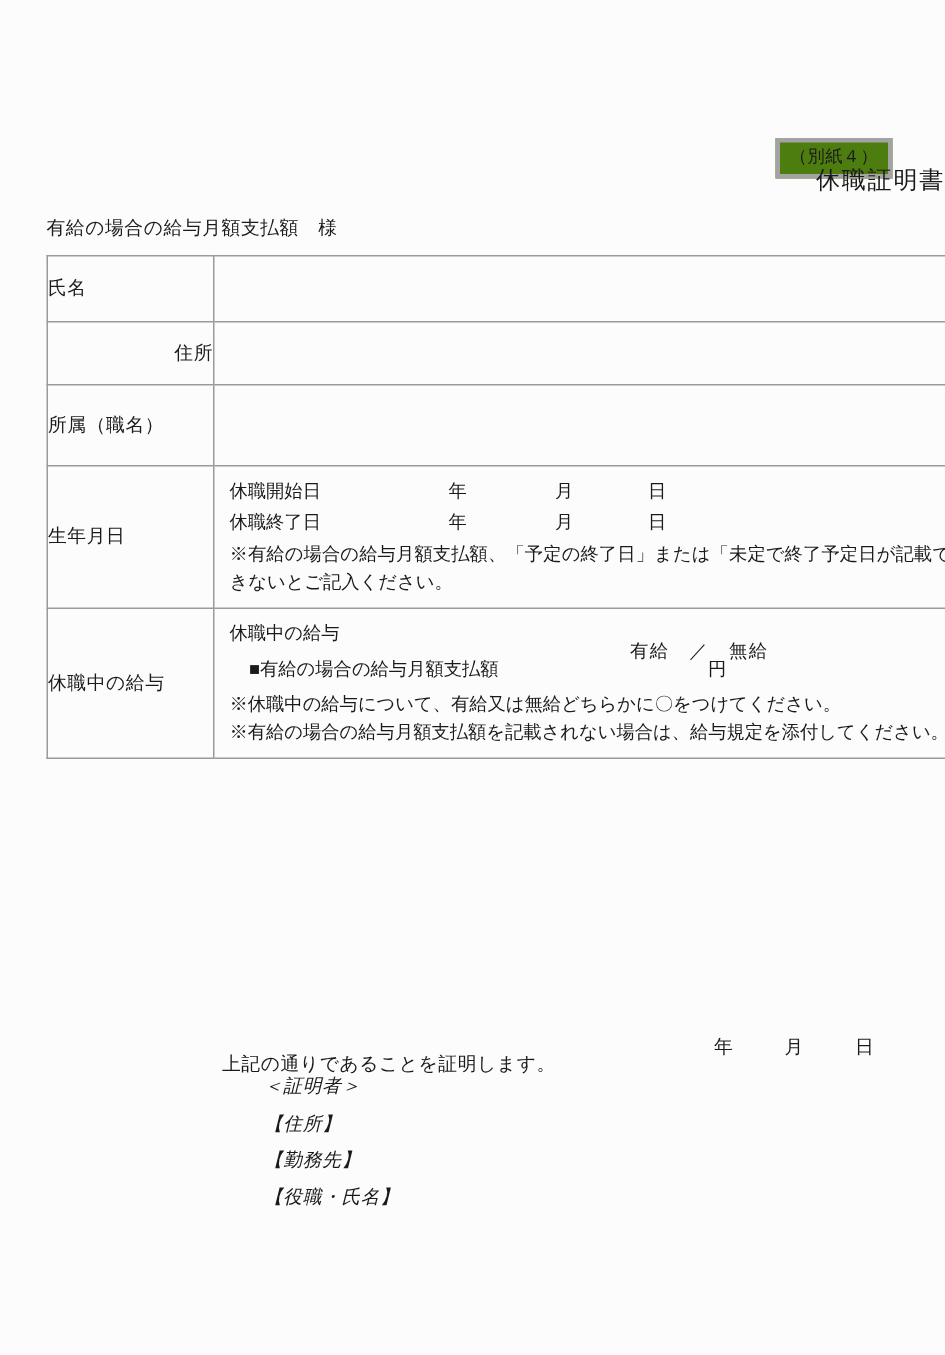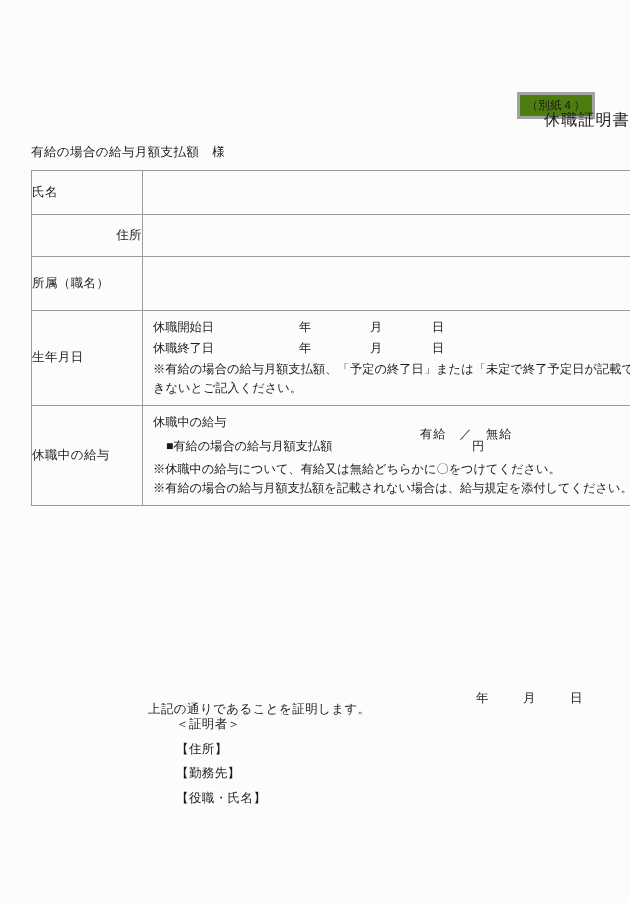--- a/index.html
+++ b/index.html
@@ -161,20 +161,21 @@
   .fd-y { left: 476px; }
   .fd-m { left: 523px; }
   .fd-d { left: 570px; }
 
   .signer-block {
     position: absolute;
     left: 176px;
     top: 718px;
     font-size: 12.5px;
     line-height: 1.0;
+    font-style: italic;
   }
   .signer-block div {
     margin-bottom: 12px;
     letter-spacing: 0.4px;
   }
 </style>
 </head>
 <body>
 
 <div class="page">

